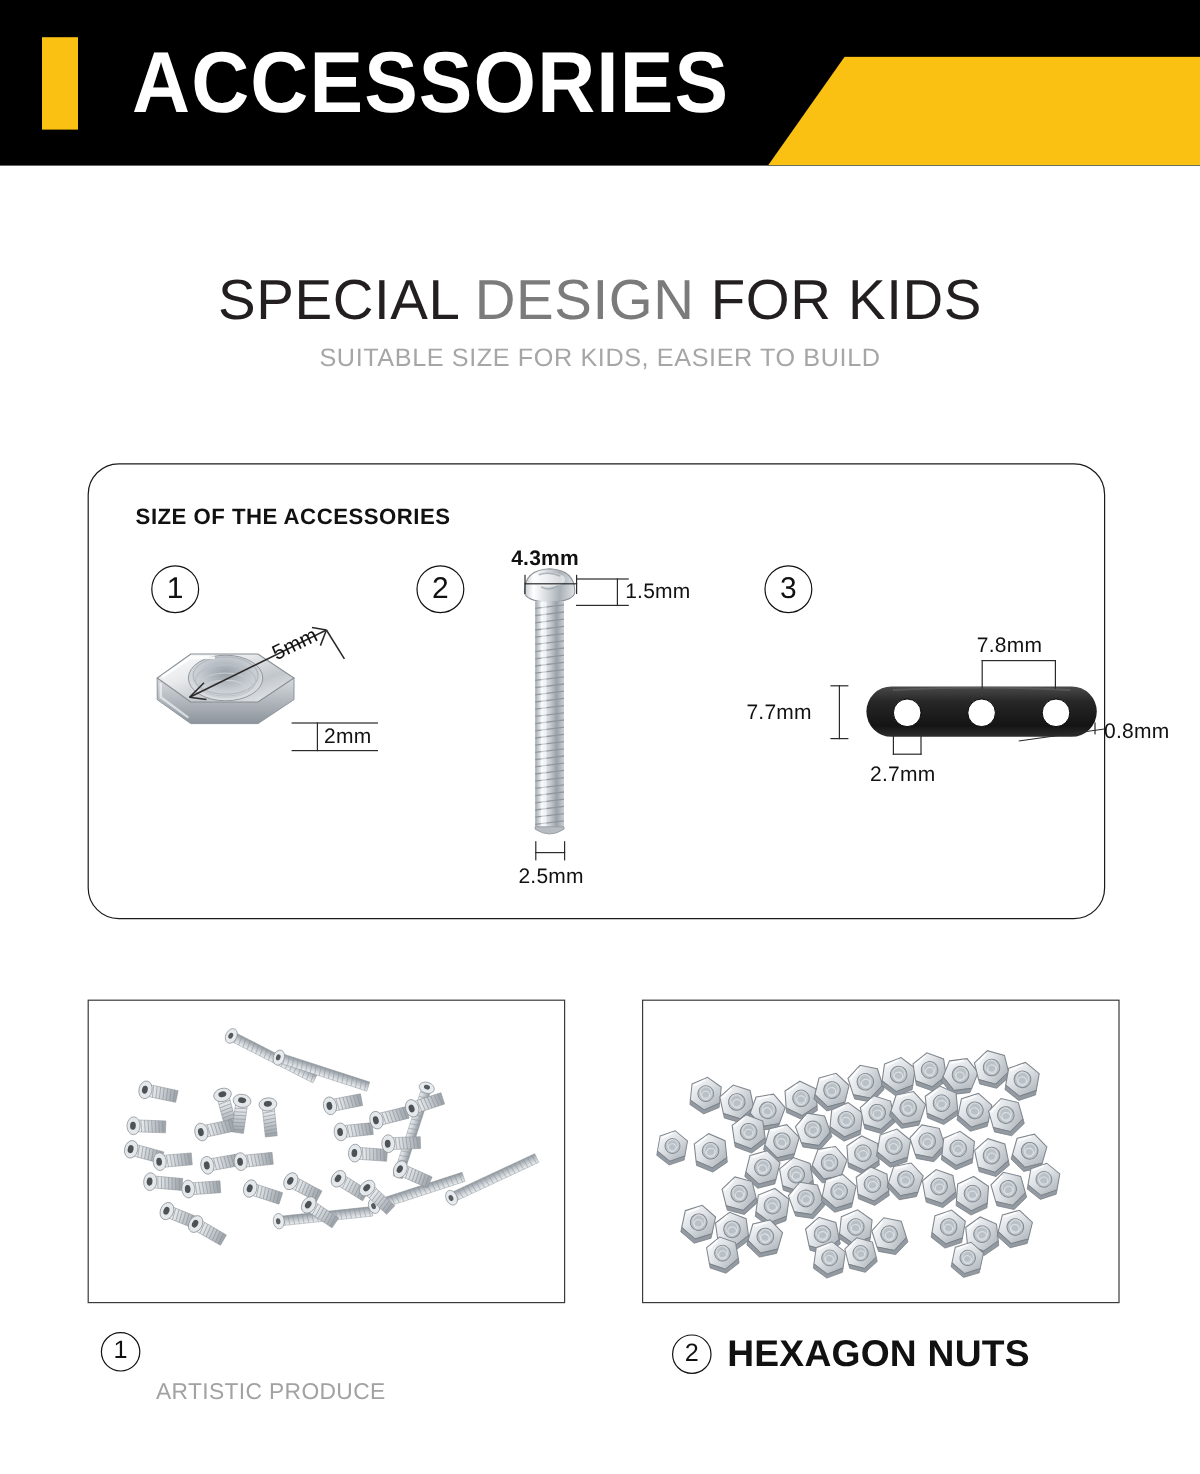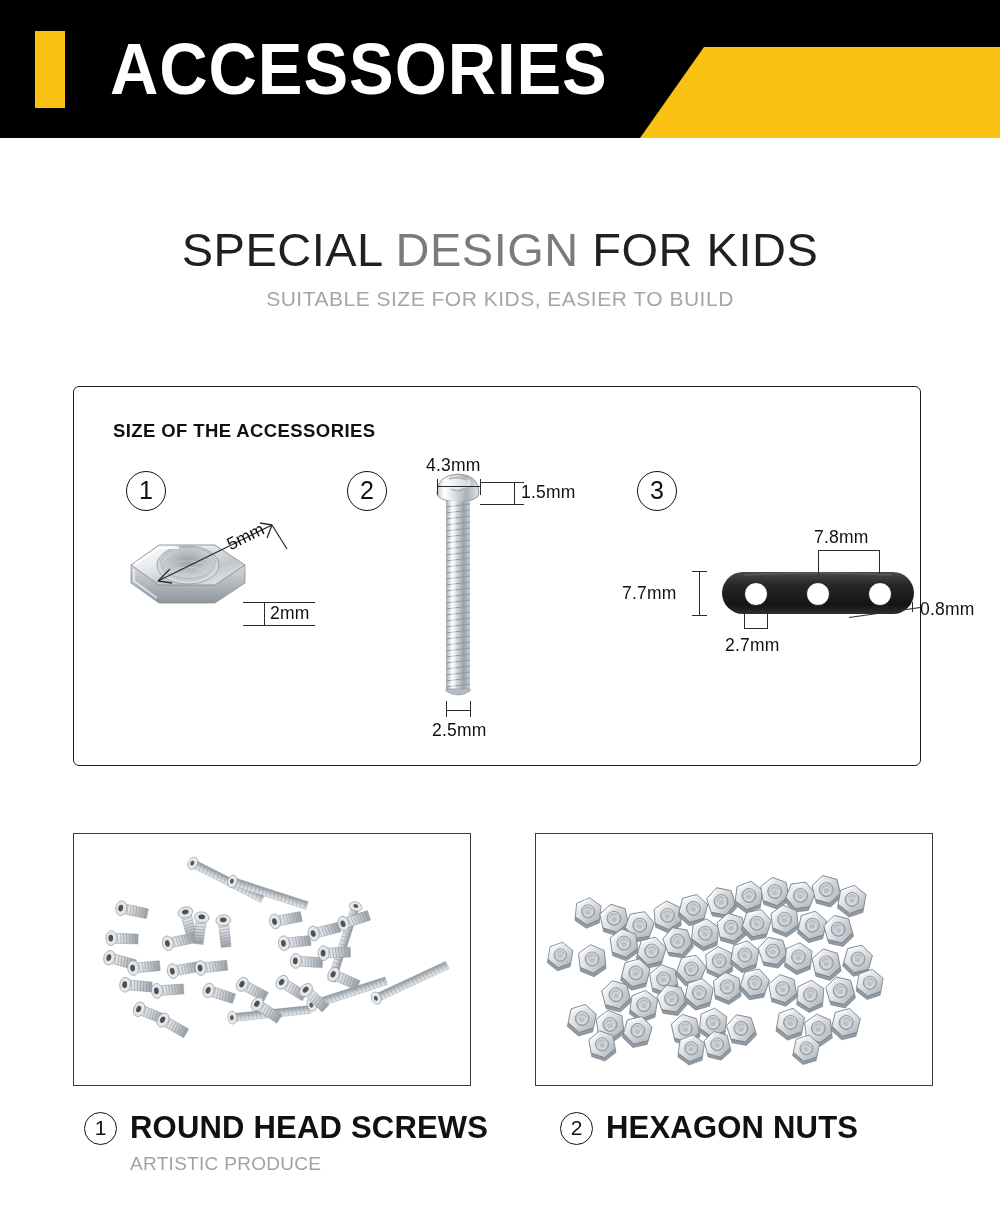--- a/index.html
+++ b/index.html
@@ -46,21 +46,21 @@
   .main-title .t-mid { color: #7b7b7b; }
   .sub-title {
     margin-top: 8px;
     font-size: 21px; font-weight: 400; letter-spacing: 0.5px;
     color: #a6a6a6; line-height: 26px; white-space: nowrap;
   }
 
   
   .spec-card {
     position: absolute; left: 73px; top: 386px; width: 848px; height: 380px;
-    border: 1.6px solid #1a1a1a; border-radius: 6px; background: #fff;
+    border: 1.6px solid #1a1a1a; border-radius: 26px; background: #fff;
   }
   .spec-card-title {
     position: absolute; left: 39px; top: 33px;
     font-size: 18.5px; font-weight: 700; letter-spacing: 0.4px; color: #111;
     white-space: nowrap;
   }
 
   .num-circle {
     position: absolute;
     width: 40px; height: 40px; border: 1.7px solid #111; border-radius: 50%;
@@ -248,21 +248,21 @@
       </g>
 
       <rect x="22" y="34" width="4.5" height="190" fill="#ffffff" opacity="0.5"></rect>
 
       <path d="M17 224 Q29 232 41 224 L41 222 L17 222 Z" fill="#b6bcc2" stroke="#949aa1" stroke-width="0.7"></path>
     </svg>
 
     <div class="dim-line dim-h" style="left:363px; top:99px; width:44px;"></div>
     <div class="dim-line dim-v" style="left:363px; top:92px; height:16px;"></div>
     <div class="dim-line dim-v" style="left:406px; top:92px; height:16px;"></div>
-    <div class="dim-label" style="left:352px; top:68px;">4.3mm</div>
+    <div class="dim-label" style="left:352px; top:68px;font-weight:bold;">4.3mm</div>
 
     <div class="dim-line dim-h" style="left:406px; top:95px; width:44px;"></div>
     <div class="dim-line dim-h" style="left:406px; top:117px; width:44px;"></div>
     <div class="dim-line dim-v" style="left:440px; top:95px; height:23px;"></div>
     <div class="dim-label" style="left:447px; top:95px;">1.5mm</div>
 
     <div class="dim-line dim-h" style="left:372px; top:323px; width:25px;"></div>
     <div class="dim-line dim-v" style="left:372px; top:314px; height:16px;"></div>
     <div class="dim-line dim-v" style="left:396px; top:314px; height:16px;"></div>
     <div class="dim-label" style="left:358px; top:333px;">2.5mm</div>
@@ -654,21 +654,20 @@
           <use href="#hexNut"></use>
         </g>
     </svg>
   </div>
 
   <div class="caption left">
     <div class="caption-row">
       <div class="caption-circle">
         <span>1</span>
       </div>
-      <div class="caption-title">ROUND HEAD SCREWS</div>
     </div>
     <div class="caption-sub">ARTISTIC PRODUCE</div>
   </div>
 
   <div class="caption right">
     <div class="caption-row">
       <div class="caption-circle">
         <span>2</span>
       </div>
       <div class="caption-title">HEXAGON NUTS</div>

